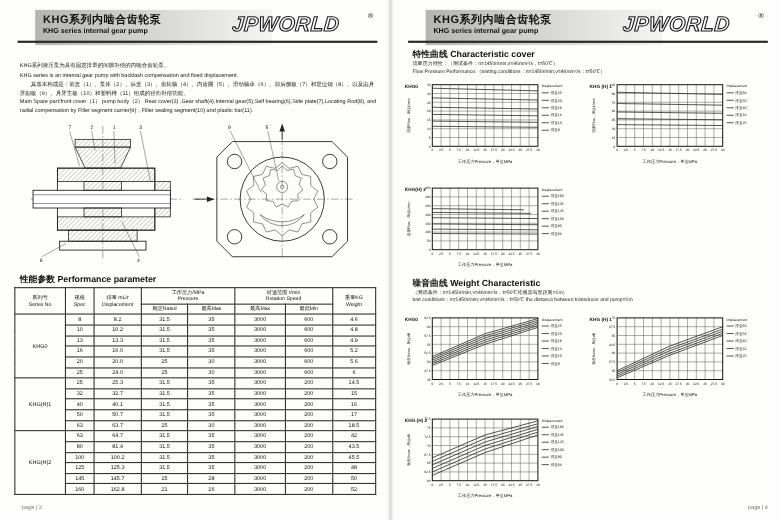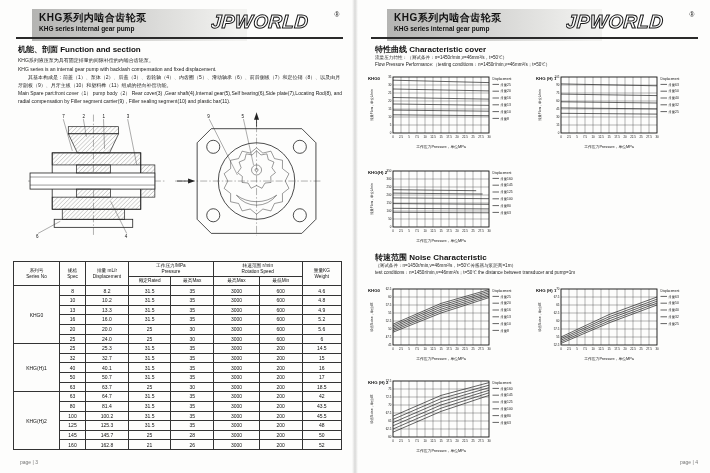--- a/index.html
+++ b/index.html
@@ -62,21 +62,20 @@
       <div class="t-cn">KHG系列内啮合齿轮泵</div>
       <div class="t-en">KHG series internal gear pump</div>
     </div>
     <svg class="logo" viewBox="0 0 140 26">
       <text class="logo-text" x="1" y="20" transform="skewX(-4)">JPWORLD</text>
       <text class="logo-reg" x="131" y="8">®</text>
     </svg>
     <div class="hdr-rule"></div>
   </div>
 
-  <div class="sec-head" style="top:44px;">机能、剖面 Function and section</div>
 
   <div class="para" style="top:57px;">
     <p>KHG系列液压泵为具有固定排量的间隙补偿的内啮合齿轮泵。</p>
     <p>KHG series is an internal gear pump with backlash compensation and fixed displacement.</p>
     <p class="indent">其基本构成是：前盖（1）、泵体（2）、后盖（3）、齿轮轴（4）、内齿圈（5）、滑动轴承（6）、前后侧板（7）和定位销（8）、以及由月牙副板（9）、月牙主板（10）和塑料榫（11）组成的径向补偿功能。</p>
     <p>Main Spare part:front cover（1） pump body（2） Rear cover(3) ,Gear shaft(4),Internal gear(5),Self bearing(6),Side plate(7),Locating Rod(8), and radial compensation by Filler segment carrier(9)，Filler sealing segment(10) and plastic bar(11).</p>
   </div>
 
   <svg id="pump-drawing" viewBox="0 0 300 132">
     <defs>
@@ -135,20 +134,21 @@
       <text x="12" y="129" class="lt">6</text>
       <line x1="14" y1="124" x2="36" y2="112" class="ld"></line>
       <text x="100" y="129" class="lt">4</text>
       <line x1="102" y1="124" x2="86" y2="92" class="ld"></line>
       <text x="182" y="9" class="lt">9</text>
       <line x1="184" y1="10.5" x2="212" y2="66" class="ld"></line>
       <text x="216" y="9" class="lt">5</text>
       <line x1="218" y1="10.5" x2="228" y2="56" class="ld"></line>
     </svg>
 
+  <div class="sec-head" style="top:248px;">性能参数 Performance parameter</div>
 
   <table id="perf-table">
     <colgroup>
       <col style="width:14%">
         <col style="width:8%">
         <col style="width:13%">
         <col style="width:13%">
       <col style="width:13%">
         <col style="width:14%">
         <col style="width:13%">
@@ -530,21 +530,21 @@
         <line x1="125.5" y1="28" x2="132" y2="28" stroke="#222" stroke-width="0.7"></line>
         <text x="133.5" y="29.1" font-size="3.3" fill="#111">排量125</text>
         <line x1="125.5" y1="34.8" x2="132" y2="34.8" stroke="#222" stroke-width="0.7"></line>
         <text x="133.5" y="35.9" font-size="3.3" fill="#111">排量100</text>
         <line x1="125.5" y1="41.6" x2="132" y2="41.6" stroke="#222" stroke-width="0.7"></line>
         <text x="133.5" y="42.7" font-size="3.3" fill="#111">排量80</text>
         <line x1="125.5" y1="48.4" x2="132" y2="48.4" stroke="#222" stroke-width="0.7"></line>
         <text x="133.5" y="49.5" font-size="3.3" fill="#111">排量63</text>
       </svg></div>
 
-  <div class="sec-head" style="top:252px;left:20px;">转速范围 Noise Characteristic</div>
+  <div class="sec-head" style="top:252px;left:20px;">噪音曲线 Weight Characteristic</div>
   <div class="cond" style="top:263px;">（测试条件：n=1450r/min,ν=46mm²/s，t=50℃传感器与泵距离=1m）</div>
   <div class="cond" style="top:270px;">test conditions：n=1450r/min,ν=46mm²/s；t=50℃  the  distance between transducer and pump=1m</div>
 
   <div class="chart" id="c3"><svg viewBox="0 0 172 80" width="172" height="80">
         <line x1="34" y1="7" x2="34" y2="63" stroke="#444" stroke-width="0.4"></line>
         <line x1="42" y1="7" x2="42" y2="63" stroke="#444" stroke-width="0.4"></line>
         <line x1="50" y1="7" x2="50" y2="63" stroke="#444" stroke-width="0.4"></line>
         <line x1="58" y1="7" x2="58" y2="63" stroke="#444" stroke-width="0.4"></line>
         <line x1="66" y1="7" x2="66" y2="63" stroke="#444" stroke-width="0.4"></line>
         <line x1="74" y1="7" x2="74" y2="63" stroke="#444" stroke-width="0.4"></line>

